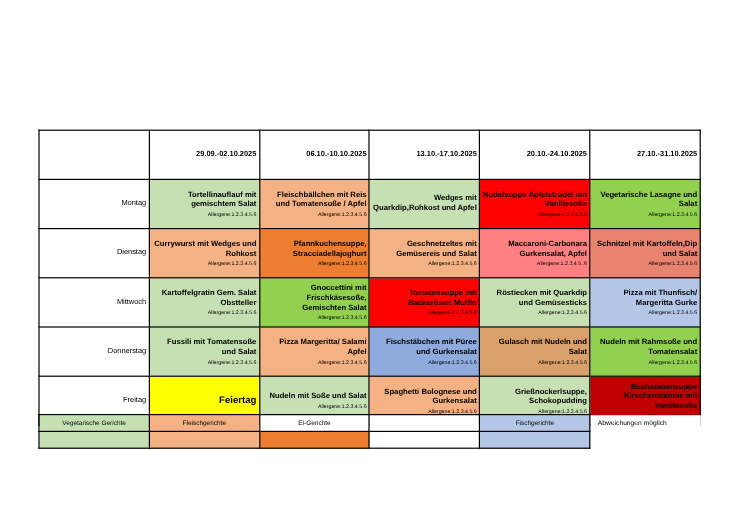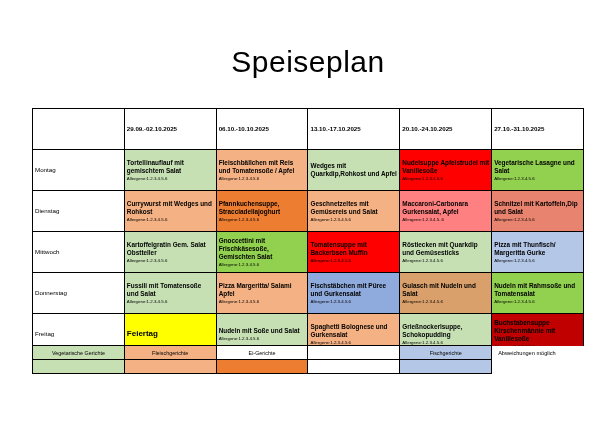--- a/index.html
+++ b/index.html
@@ -22,21 +22,21 @@
   table.plan{
     position:absolute;
     top:108px;left:32px;
     width:552px;
     border-collapse:collapse;
     table-layout:fixed;
   }
   table.plan td{
     border:1px solid #000;
     vertical-align:middle;
-    text-align:left;
+    text-align:right;
     padding:1px 2px;
     font-size:6.2px;
     line-height:1.25;
     height:38px;
     margin-top:10px;
   }
   td.daycol{width:62px;font-size:7px;background:#ffffff;}
   td.headcell{font-size:7.6px;font-weight:bold;height:26px;background:#ffffff;}
   td.headblank{height:26px;background:#ffffff;}
   .dish{display:block;font-size:6.4px;font-weight:bold;line-height:1.25;}
@@ -72,21 +72,20 @@
     padding:0 2px;
   }
   table.legend td.noborder{border:none;background:#ffffff;font-size:5.6px;text-align:left;padding-left:6px;}
   .legend-row2 td{height:9px;border:1px solid #000;}
 </style>
 </head>
 <body>
 
 <div class="page">
 
-  <div class="title">Speiseplan</div>
 
   <table class="plan">
     <tbody>
       <tr>
         <td class="headblank"></td>
         <td class="headcell">29.09.-02.10.2025</td>
         <td class="headcell">06.10.-10.10.2025</td>
         <td class="headcell">13.10.-17.10.2025</td>
         <td class="headcell">20.10.-24.10.2025</td>
         <td class="headcell">27.10.-31.10.2025</td>

